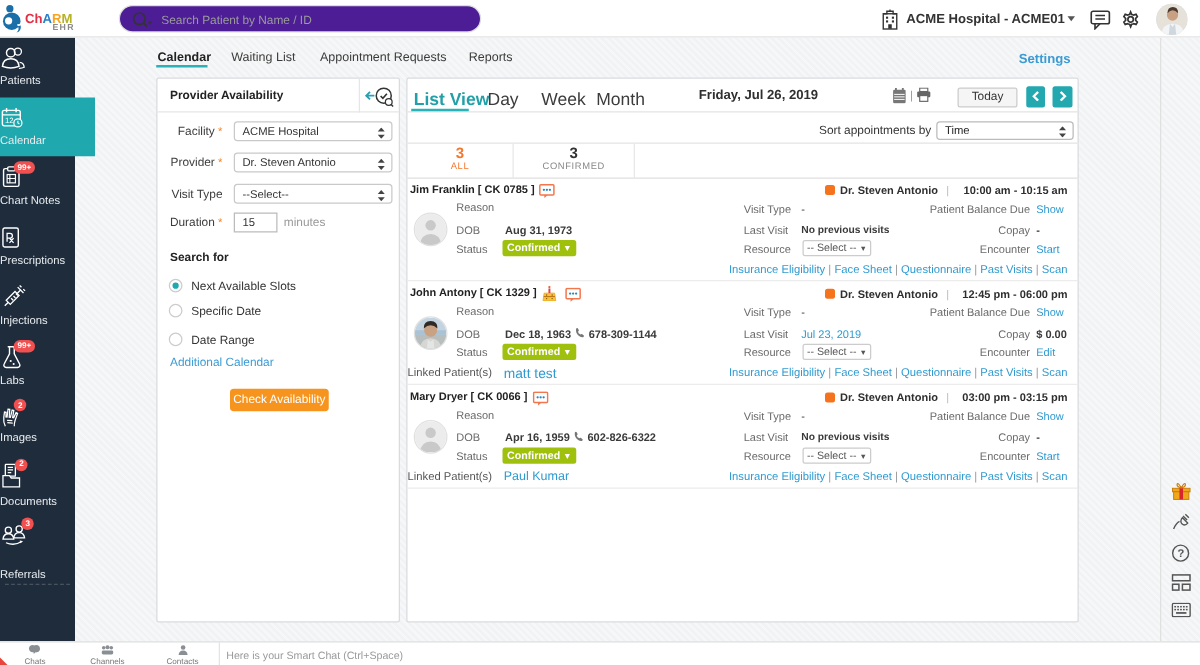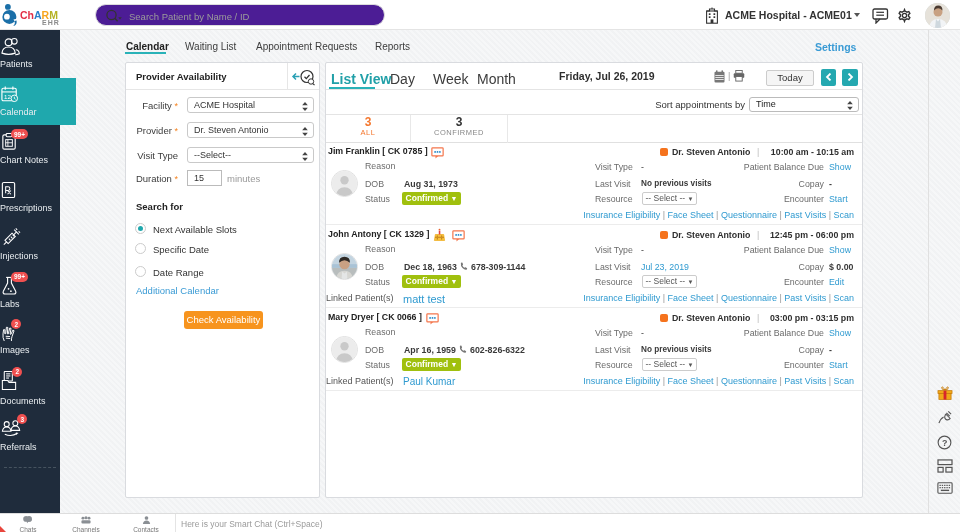--- a/index.html
+++ b/index.html
@@ -220,21 +220,21 @@
             <line x1="6.5" y1="8.4" x2="9.5" y2="8.4"></line>
             <path d="M2.5 11 h5.5 l1.5 2 h7 v7.5 h-14 z" fill="#1f2c3c"></path>
           </g>
         </svg><div class="sb-badge" style="right:-4px;top:-3px">2</div></div><div class="lbl" style="margin-top:3px">Documents</div></div>
     <div class="sb-item " style="top:380px;height:47.5px"><div class="ic" style=""><svg width="23" height="20" viewBox="0 0 24 20">
           <circle cx="7" cy="7" r="2.6" fill="none" stroke="#fff" stroke-width="1.1"></circle>
           <path d="M2.5 14.5 q0.5-4.5 4.5-4.5 q4 0 4.5 4.5z" fill="none" stroke="#fff" stroke-width="1.1"></path>
           <circle cx="16" cy="6" r="2.6" fill="none" stroke="#fff" stroke-width="1.1"></circle>
           <path d="M11.5 13.5 q0.5-4.5 4.5-4.5 q4 0 4.5 4.5z" fill="none" stroke="#fff" stroke-width="1.1"></path>
           <path d="M5 17.5 q7 3 13-1 l-1.5-0.3 M17 17.6 l1-1.1" stroke="#fff" stroke-width="1.1" fill="none"></path>
-        </svg><div class="sb-badge" style="right:-4px;top:-3px">3</div></div><div class="lbl" style="margin-top:3px">Referrals</div></div>
+        </svg><div class="sb-badge" style="right:-4px;top:-3px">3</div></div><div class="lbl" style="margin-top:15px">Referrals</div></div>
     <div class="sb-sep" style="top:437px"></div>
   </div>
 
 <div class="tab act" style="left:126px;top:41px">Calendar</div>
 <div class="tab" style="left:185px;top:41px">Waiting List</div>
 <div class="tab" style="left:256px;top:41px">Appointment Requests</div>
 <div class="tab" style="left:375px;top:41px">Reports</div>
 <div class="tab-underline"></div>
 <div id="settings-link">Settings</div>
 

